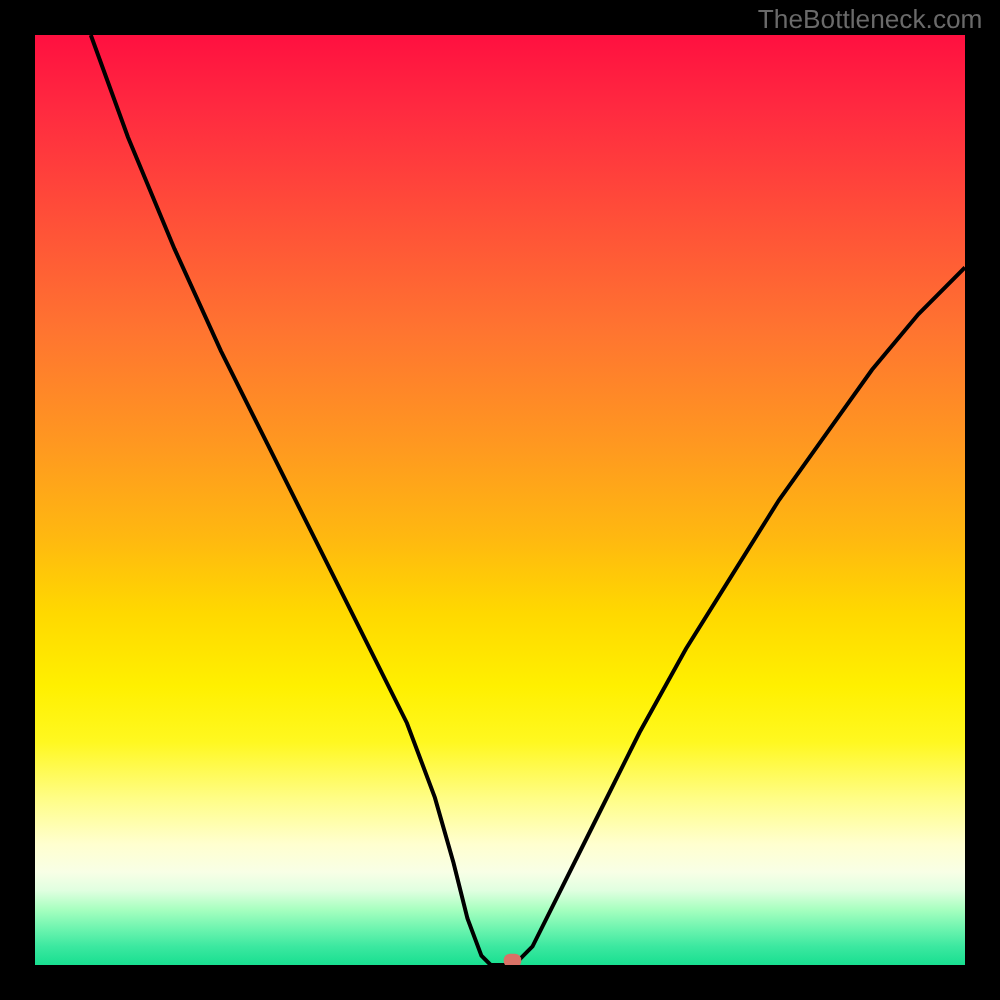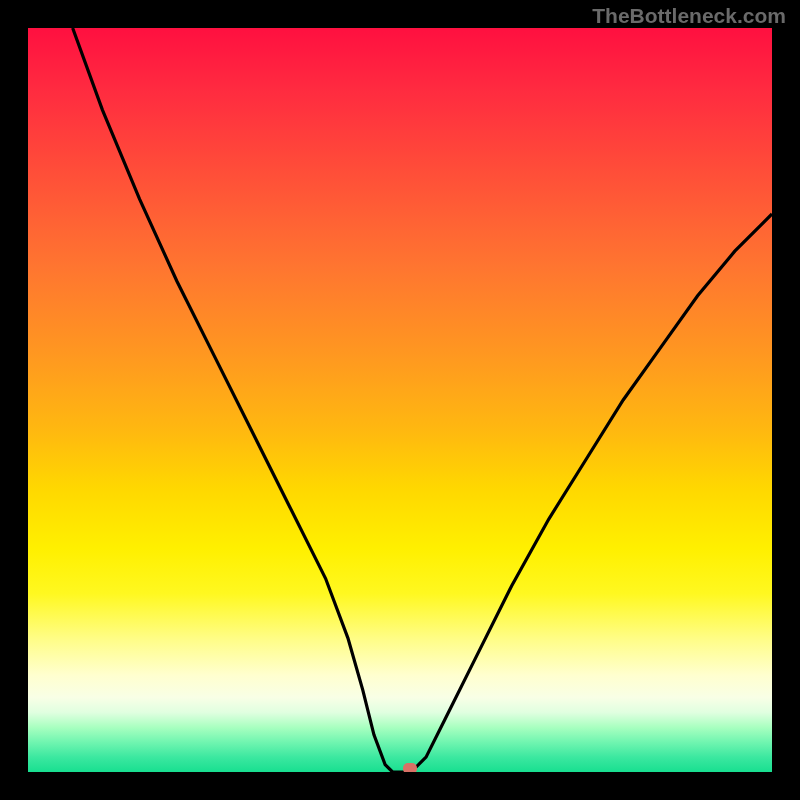--- a/index.html
+++ b/index.html
@@ -17,21 +17,21 @@
   left: 0;
   width: 800px;
   height: 800px;
 }
 .watermark {
   position: absolute;
   top: 4px;
   right: 14px;
   color: #6a6a6a;
   font-size: 21px;
-  font-weight: bold;
+  font-weight: normal;
   z-index: 10;
 }
 .plot-area {
   position: absolute;
   top: 28px;
   left: 28px;
   width: 744px;
   height: 744px;
   overflow: hidden;
 }

